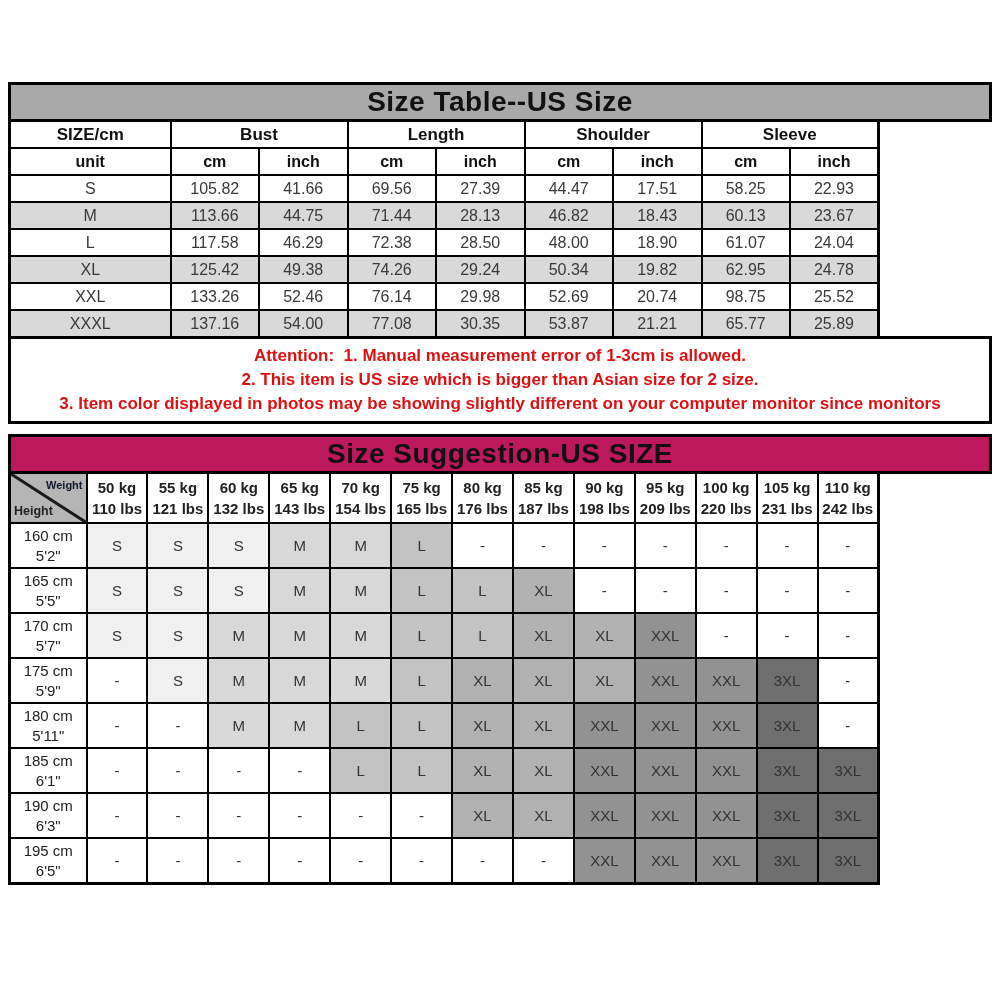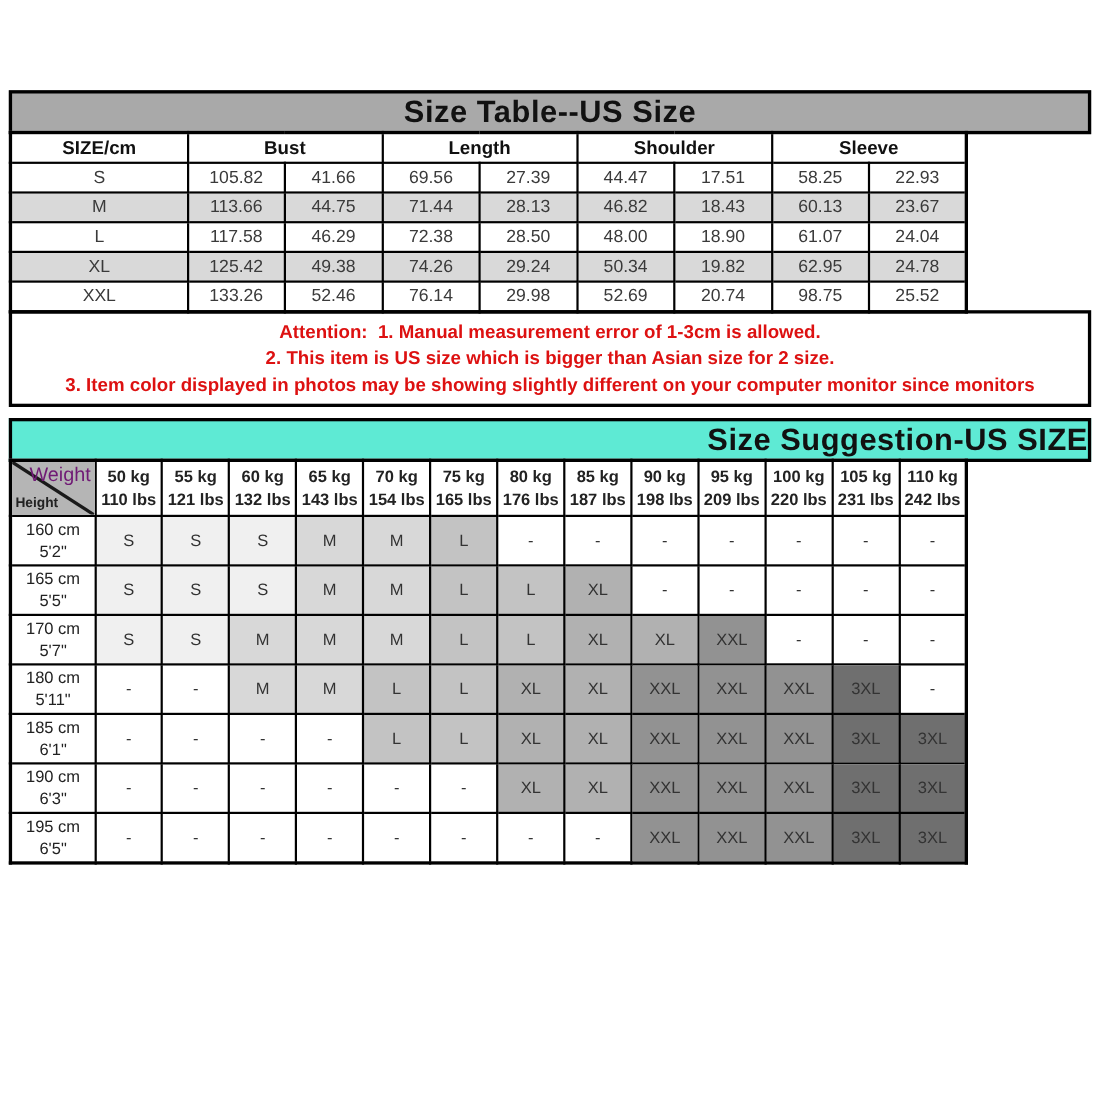--- a/index.html
+++ b/index.html
@@ -26,21 +26,21 @@
 
   .t2{margin-top:-3px;border:3px solid #000;}
   .t2 td{border:2px solid #000;text-align:center;vertical-align:middle;
     padding:0;font-size:15px;color:#333;overflow:hidden;}
   .t2 thead td{height:48px;line-height:21px;font-weight:bold;color:#222;}
   .t2 tbody td{height:43px;}
   .t2 .hcell{background:#fff;line-height:20px;color:#222;font-size:15px;}
 
   .corner{position:relative;}
   .corner .diag{position:absolute;left:0;top:0;width:100%;height:100%;}
-  .corner .wlab{position:absolute;right:3px;top:4px;font-size:18px;font-weight:normal;color:#701a75;line-height:14px;}
+  .corner .wlab{position:absolute;right:3px;top:4px;font-size:11px;font-weight:bold;color:#0f172a;line-height:14px;}
   .corner .hlab{position:absolute;left:3px;bottom:4px;font-size:12.5px;font-weight:bold;color:#222;line-height:14px;}
 </style>
 </head>
 <body>
 
 <div class="page">
   <div class="col">
 
     <div class="title-bar" style="background-color: rgb(169, 169, 169);">
       <span>Size Table--US Size</span>
@@ -58,20 +58,31 @@
           <col>
           <col>
       </colgroup>
       <thead>
         <tr>
           <td class="hdr">SIZE/cm</td>
           <td class="hdr" colspan="2">Bust</td>
           <td class="hdr" colspan="2">Length</td>
           <td class="hdr" colspan="2">Shoulder</td>
           <td class="hdr" colspan="2">Sleeve</td>
+        </tr>
+        <tr class="unit-row">
+          <td>unit</td>
+          <td>cm</td>
+          <td>inch</td>
+          <td>cm</td>
+          <td>inch</td>
+          <td>cm</td>
+          <td>inch</td>
+          <td>cm</td>
+          <td>inch</td>
         </tr>
       </thead>
       <tbody>
           <tr>
             <td>S</td>
             <td>105.82</td>
             <td>41.66</td>
             <td>69.56</td>
             <td>27.39</td>
             <td>44.47</td>
@@ -116,32 +127,43 @@
             <td>XXL</td>
             <td>133.26</td>
             <td>52.46</td>
             <td>76.14</td>
             <td>29.98</td>
             <td>52.69</td>
             <td>20.74</td>
             <td>98.75</td>
             <td>25.52</td>
           </tr>
+          <tr style="background-color: rgb(217, 217, 217);">
+            <td>XXXL</td>
+            <td>137.16</td>
+            <td>54.00</td>
+            <td>77.08</td>
+            <td>30.35</td>
+            <td>53.87</td>
+            <td>21.21</td>
+            <td>65.77</td>
+            <td>25.89</td>
+          </tr>
         </tbody>
     </table>
 
     <div class="attention" style="color: rgb(221, 17, 17);">
       <div>Attention:&nbsp; 1. Manual measurement error of 1-3cm is allowed.</div>
       <div>2. This item is US size which is bigger than Asian size for 2 size.</div>
       <div>3. Item color displayed in photos may be showing slightly different on your computer monitor since monitors</div>
     </div>
 
     <div class="spacer"></div>
 
-    <div class="title-bar" style="background-color: #5eead4; justify-content: flex-end;">
+    <div class="title-bar" style="background-color: #be185d;">
       <span>Size Suggestion-US SIZE</span>
     </div>
 
     <table class="t2">
       <colgroup>
         <col style="width:77px">
         <col>
           <col>
           <col>
           <col>
@@ -271,20 +293,39 @@
             <td style="background-color: rgb(195, 195, 195);">L</td>
             <td style="background-color: rgb(177, 177, 177);">XL</td>
             <td style="background-color: rgb(177, 177, 177);">XL</td>
             <td style="background-color: rgb(146, 146, 146);">XXL</td>
             <td style="background-color: rgb(255, 255, 255);">-</td>
             <td style="background-color: rgb(255, 255, 255);">-</td>
             <td style="background-color: rgb(255, 255, 255);">-</td>
           </tr>
           <tr>
             <td class="hcell">
+              <div>175 cm</div>
+              <div>5'9"</div>
+            </td>
+            <td style="background-color: rgb(255, 255, 255);">-</td>
+            <td style="background-color: rgb(240, 240, 240);">S</td>
+            <td style="background-color: rgb(216, 216, 216);">M</td>
+            <td style="background-color: rgb(216, 216, 216);">M</td>
+            <td style="background-color: rgb(216, 216, 216);">M</td>
+            <td style="background-color: rgb(195, 195, 195);">L</td>
+            <td style="background-color: rgb(177, 177, 177);">XL</td>
+            <td style="background-color: rgb(177, 177, 177);">XL</td>
+            <td style="background-color: rgb(177, 177, 177);">XL</td>
+            <td style="background-color: rgb(146, 146, 146);">XXL</td>
+            <td style="background-color: rgb(146, 146, 146);">XXL</td>
+            <td style="background-color: rgb(111, 111, 111);">3XL</td>
+            <td style="background-color: rgb(255, 255, 255);">-</td>
+          </tr>
+          <tr>
+            <td class="hcell">
               <div>180 cm</div>
               <div>5'11"</div>
             </td>
             <td style="background-color: rgb(255, 255, 255);">-</td>
             <td style="background-color: rgb(255, 255, 255);">-</td>
             <td style="background-color: rgb(216, 216, 216);">M</td>
             <td style="background-color: rgb(216, 216, 216);">M</td>
             <td style="background-color: rgb(195, 195, 195);">L</td>
             <td style="background-color: rgb(195, 195, 195);">L</td>
             <td style="background-color: rgb(177, 177, 177);">XL</td>

